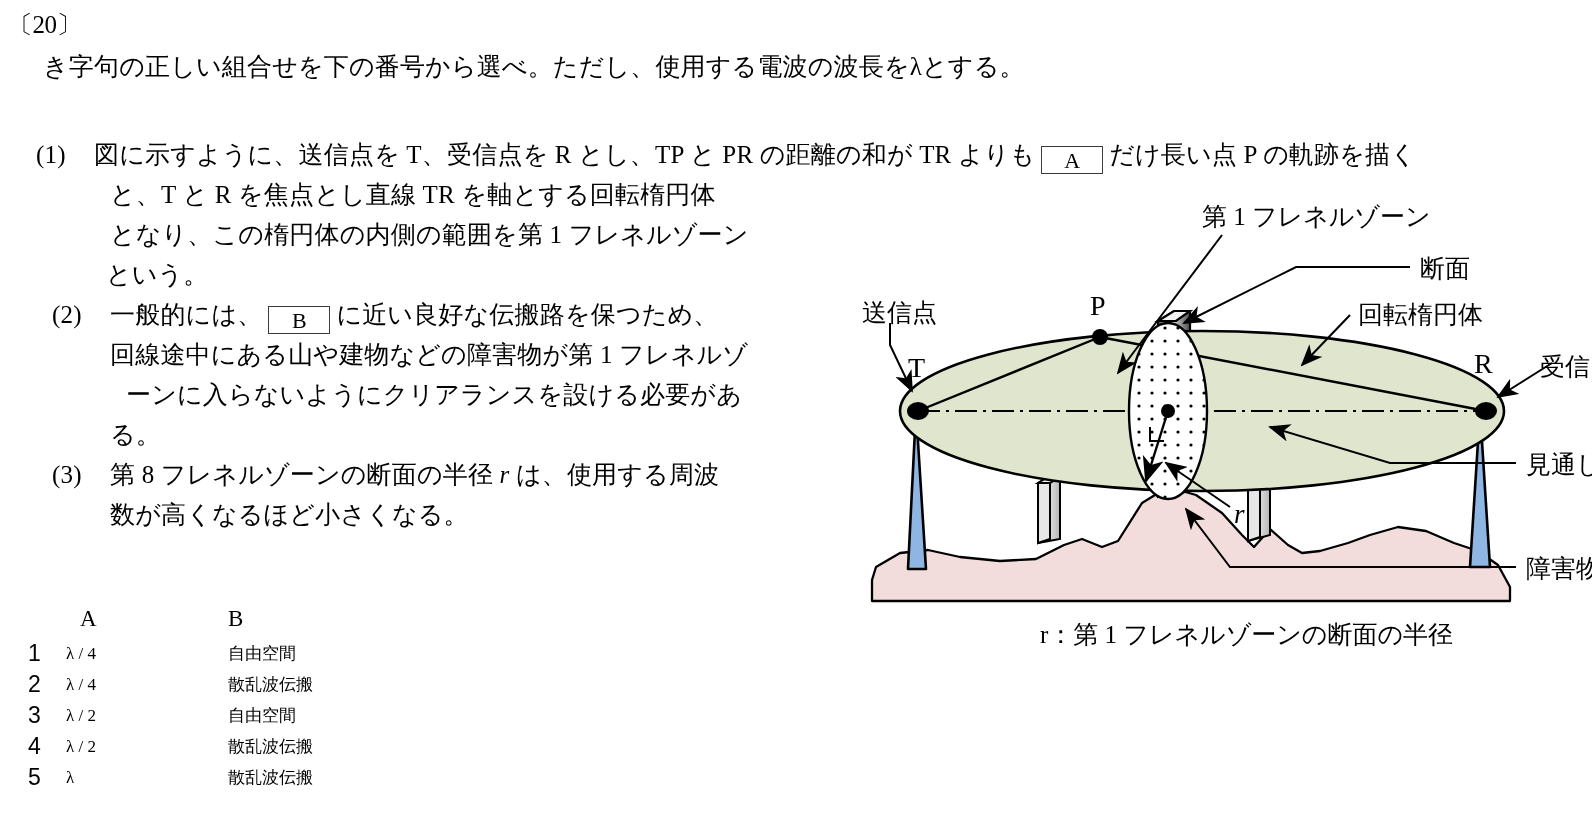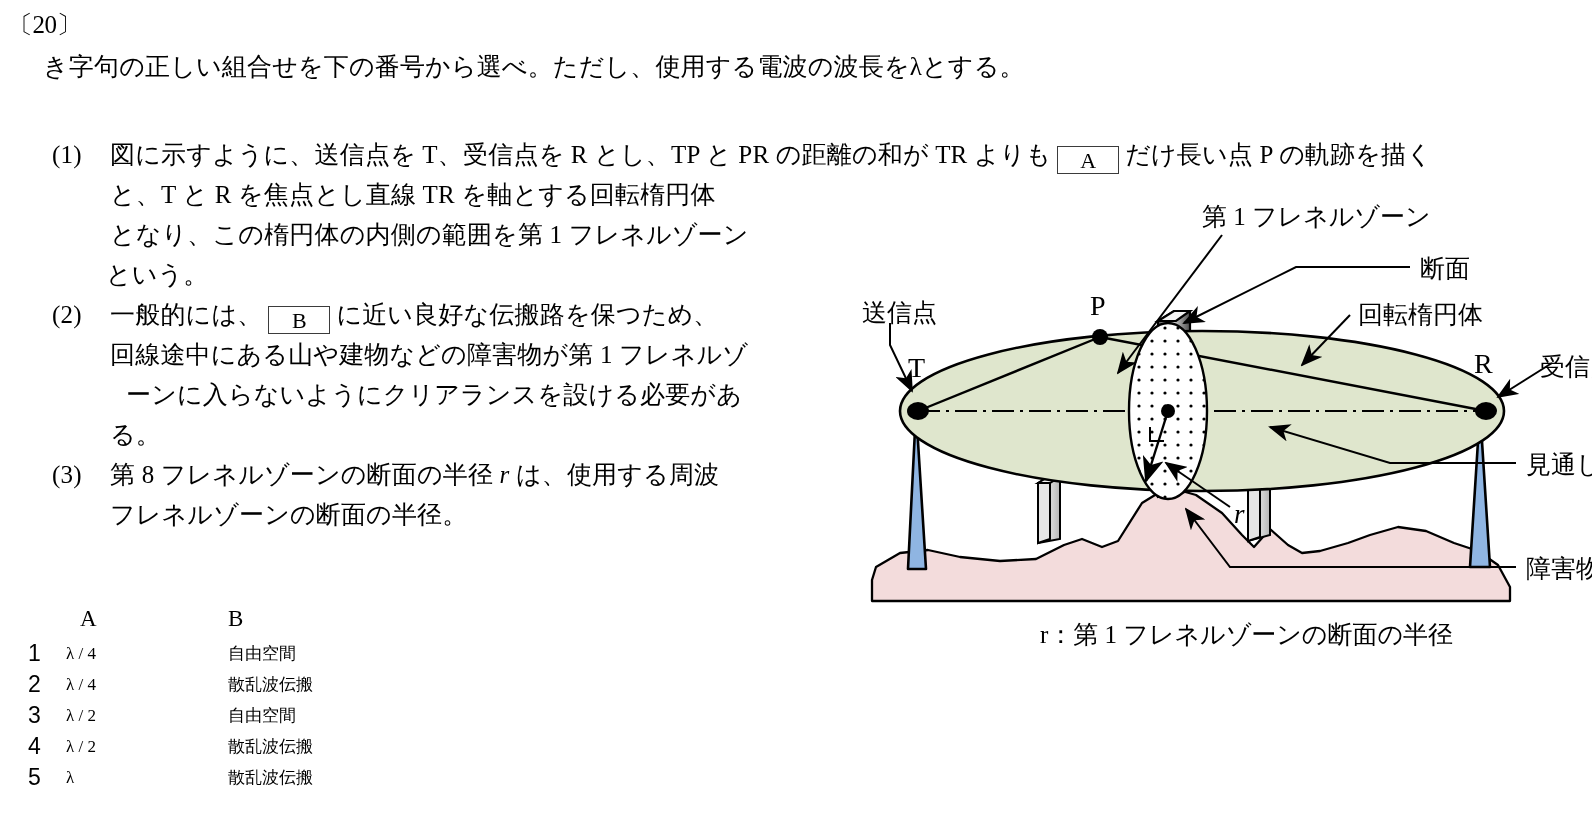--- a/index.html
+++ b/index.html
@@ -115,38 +115,38 @@
 </head>
 <body>
 
 <div class="page">
 
   <div class="qnum">〔20〕</div>
 
 
   <div class="intro-l2">き字句の正しい組合せを下の番号から選べ。ただし、使用する電波の波長をλとする。</div>
 
-  <div class="item" style="left:52px; top:138px;">
+  <div class="item" style="left:36px; top:138px;">
     <span class="marker">(1)</span><span>図に示すように、送信点を T、受信点を R とし、TP と PR の距離の和が TR よりも</span><span class="blankbox">A</span><span>だけ長い点 P の軌跡を描く</span>
   </div>
   <div class="item indent" style="left:52px; top:178px;">と、T と R を焦点とし直線 TR を軸とする回転楕円体</div>
   <div class="item indent" style="left:52px; top:218px;">となり、この楕円体の内側の範囲を第 1 フレネルゾーン</div>
   <div class="item indent" style="left:48px; top:258px;font-family:Liberation Serif, serif;">という。</div>
 
   <div class="item" style="left:52px; top:298px;">
     <span class="marker">(2)</span><span>一般的には、</span><span class="blankbox">B</span><span>に近い良好な伝搬路を保つため、</span>
   </div>
   <div class="item indent" style="left:52px; top:338px;">回線途中にある山や建物などの障害物が第 1 フレネルゾ</div>
   <div class="item indent" style="left:68px; top:378px;">ーンに入らないようにクリアランスを設ける必要があ</div>
   <div class="item indent" style="left:52px; top:418px;">る。</div>
 
   <div class="item" style="left:52px; top:458px;">
     <span class="marker">(3)</span><span>第 8 フレネルゾーンの断面の半径</span>&nbsp;<span class="ital">r</span>&nbsp;<span>は、使用する周波</span>
   </div>
-  <div class="item indent" style="left:52px; top:498px;">フレネルゾーンの断面の半径。</div>
+  <div class="item indent" style="left:52px; top:498px;">数が高くなるほど小さくなる。</div>
 
   <div class="ans">
     <table>
       <tbody>
           <tr class="head">
         <td class="idx"></td>
         <td class="cola">A</td>
         <td class="colb">B</td>
       </tr>
       <tr>

